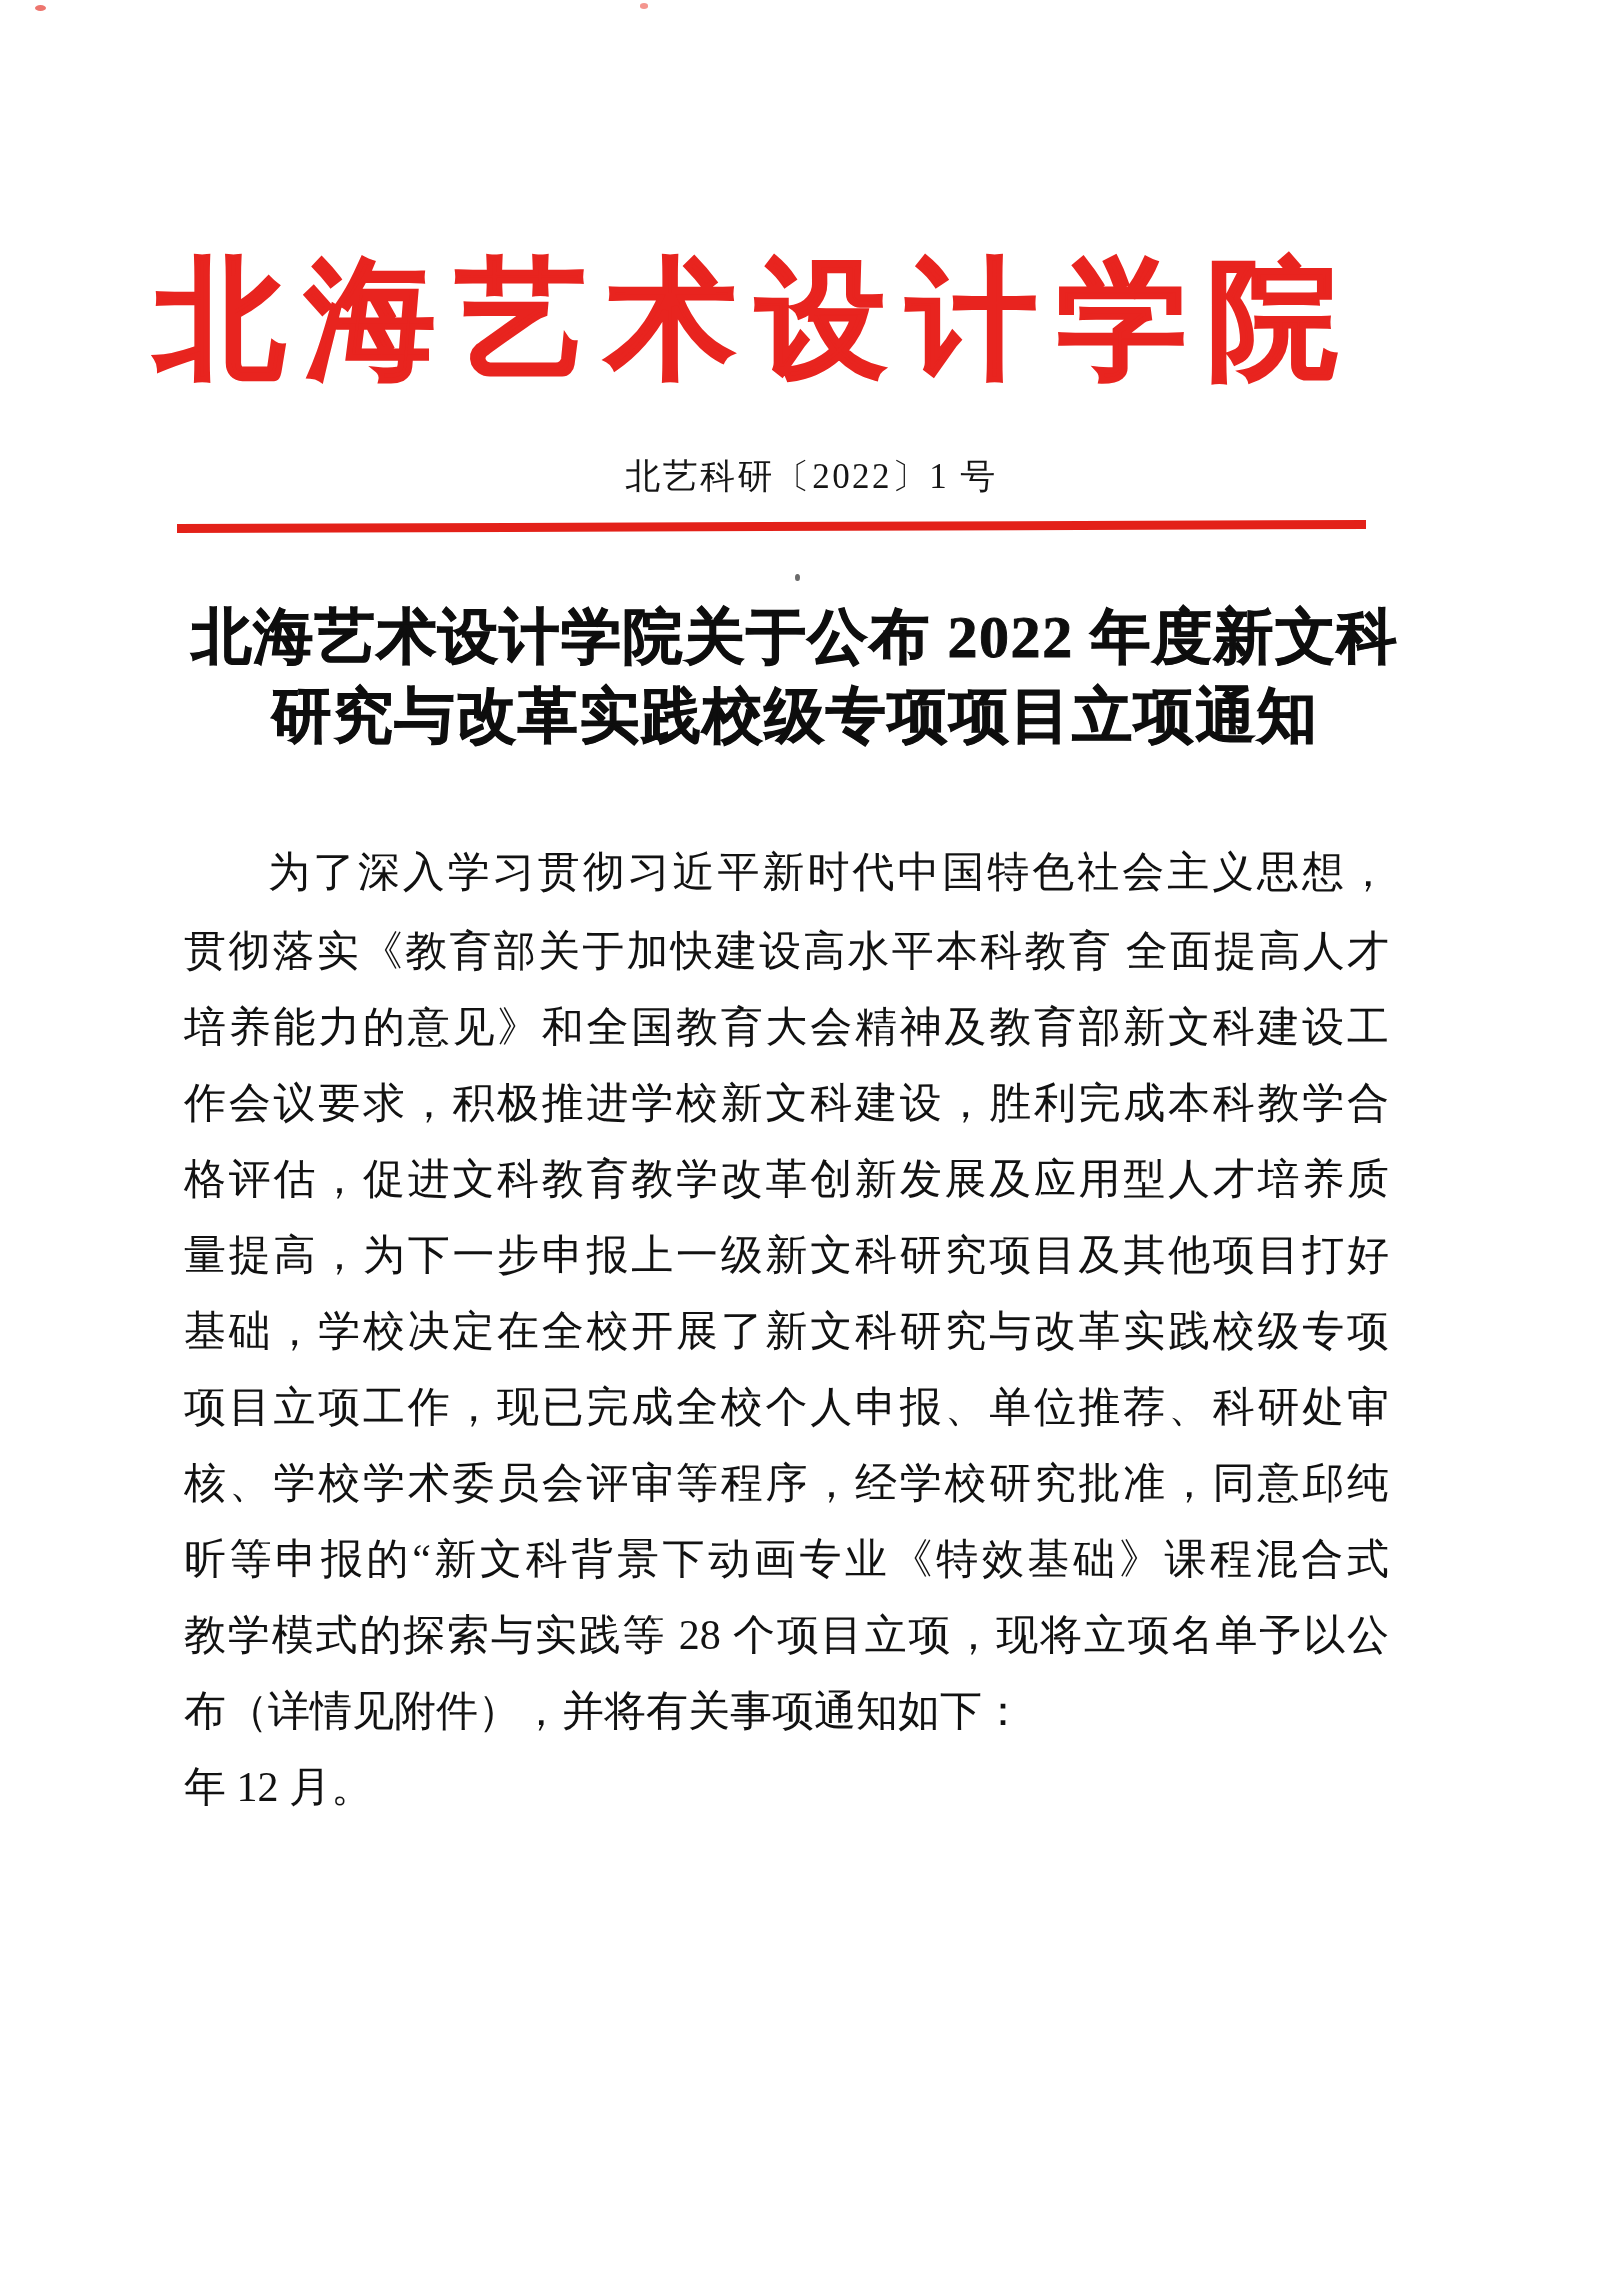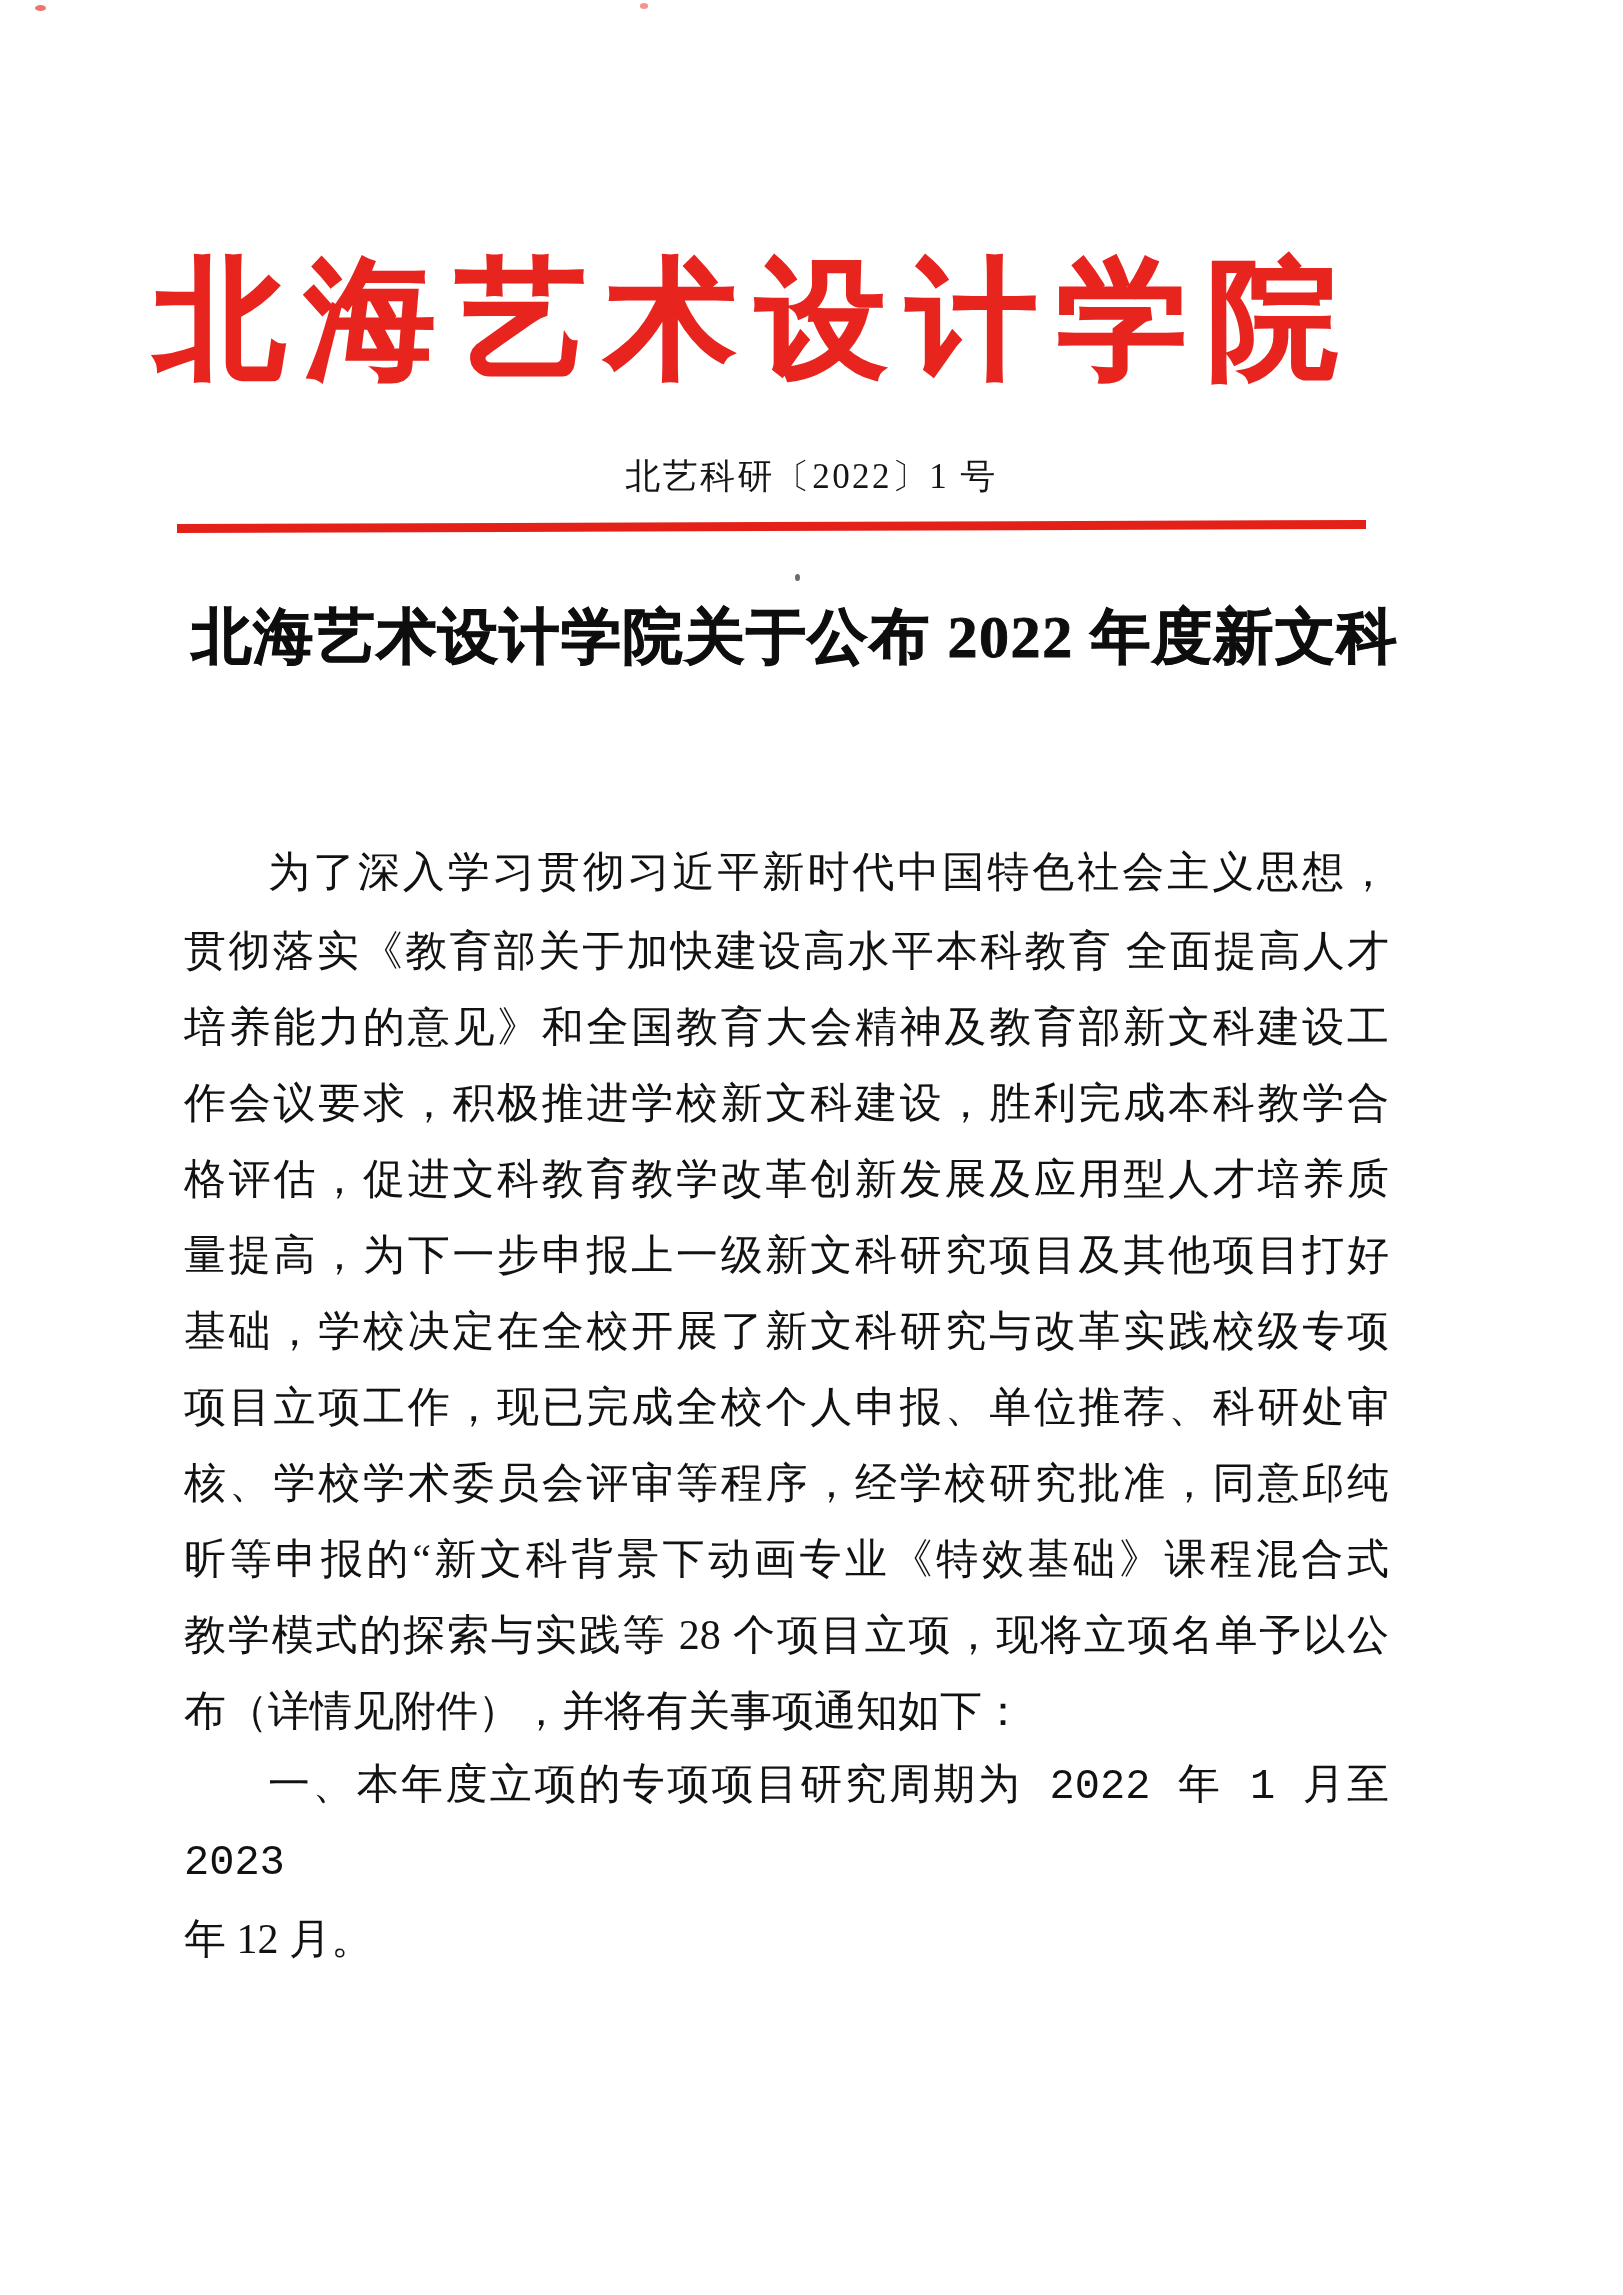--- a/index.html
+++ b/index.html
@@ -122,33 +122,33 @@
   <div class="school-name">北海艺术设计学院</div>
 
   <div class="doc-number">北艺科研〔2022〕1 号</div>
 
   <div class="red-line"></div>
 
   <span class="artifact-dot"></span>
 
   <div class="notice-title">
     <div>北海艺术设计学院关于公布 2022 年度新文科</div>
+    <div>研究与改革实践校级专项项目立项通知</div>
   </div>
 
   <div class="body-text">
     <div class="ln ind jf">为了深入学习贯彻习近平新时代中国特色社会主义思想，</div>
     <div class="ln jf">贯彻落实《教育部关于加快建设高水平本科教育 全面提高人才</div>
     <div class="ln jf">培养能力的意见》和全国教育大会精神及教育部新文科建设工</div>
     <div class="ln jf">作会议要求，积极推进学校新文科建设，胜利完成本科教学合</div>
     <div class="ln jf">格评估，促进文科教育教学改革创新发展及应用型人才培养质</div>
     <div class="ln jf">量提高，为下一步申报上一级新文科研究项目及其他项目打好</div>
     <div class="ln jf">基础，学校决定在全校开展了新文科研究与改革实践校级专项</div>
     <div class="ln jf">项目立项工作，现已完成全校个人申报、单位推荐、科研处审</div>
     <div class="ln jf">核、学校学术委员会评审等程序，经学校研究批准，同意邱纯</div>
     <div class="ln jf">昕等申报的“新文科背景下动画专业《特效基础》课程混合式</div>
     <div class="ln jf">教学模式的探索与实践等 28 个项目立项，现将立项名单予以公</div>
     <div class="ln">布（详情见附件），并将有关事项通知如下：</div>
-    <div class="ln ind jf">一、本年度立项的专项项目研究周期为 2022 年 1 月至 2023</div>
     <div class="ln">年 12 月。</div>
   </div>
 
 </div>
 
 
 </body></html>

